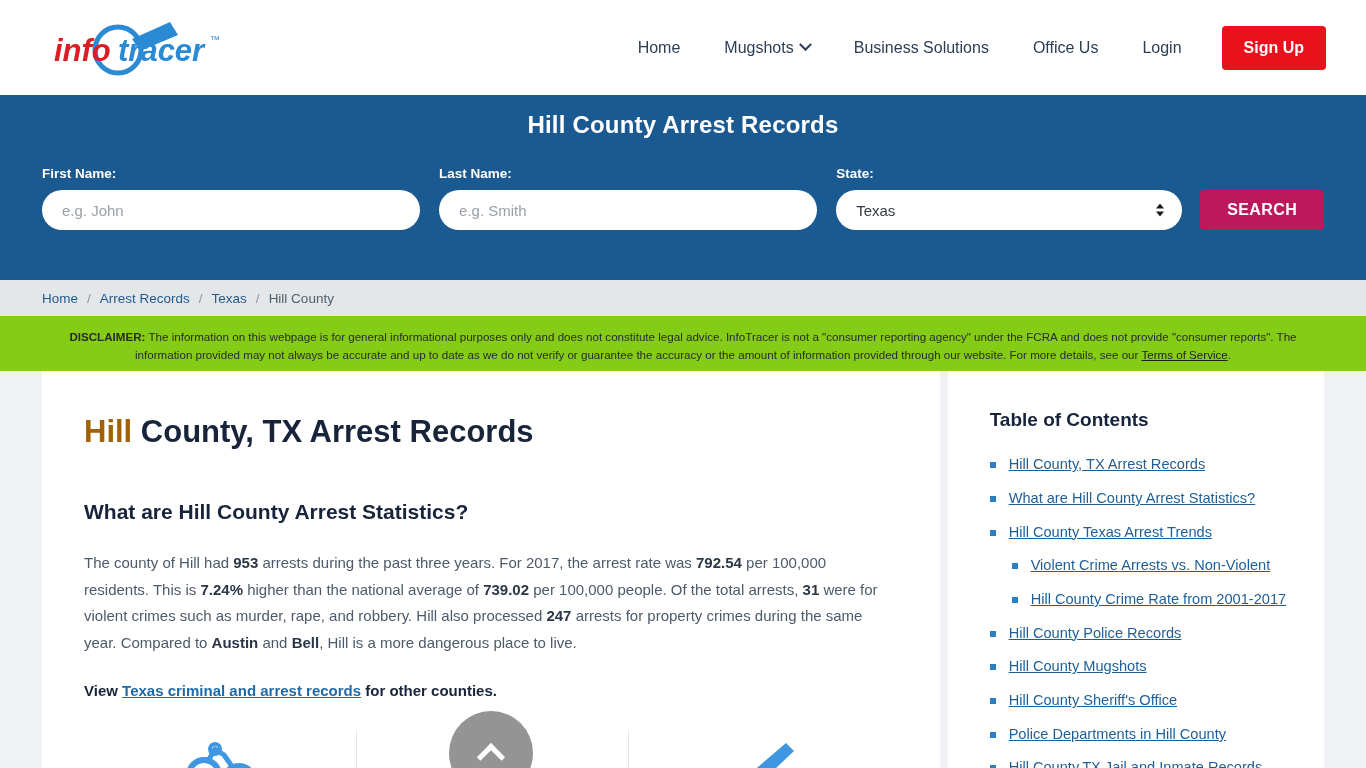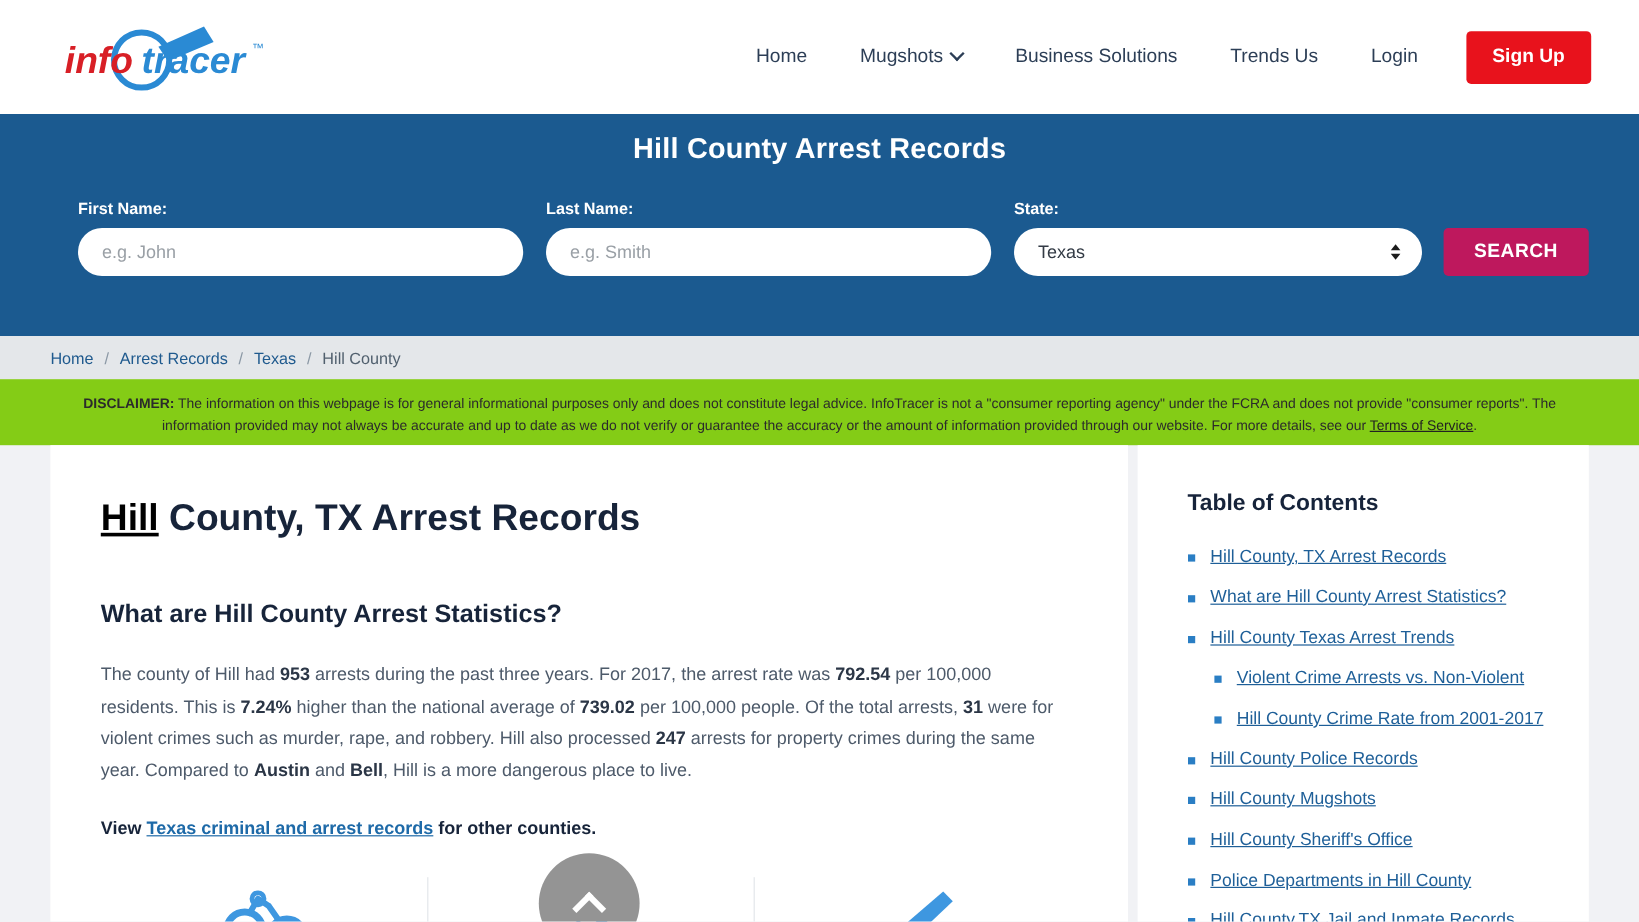--- a/index.html
+++ b/index.html
@@ -79,21 +79,21 @@
     padding-top: 16px;
     letter-spacing: .2px;
   }
   .search-row {
     display: flex;
     align-items: flex-end;
     margin-top: 27px;
     gap: 10px;
   }
   .field { display: flex; flex-direction: column; }
-  .f-first { width: 379px; margin-left: 23px; }
+  .f-first { width: 379px; }
   .f-last  { width: 379px; margin-left: 9px; }
   .f-state { width: 347px; margin-left: 9px; }
   .field-label {
     color: #ffffff;
     font-size: 13.5px;
     font-weight: bold;
     margin-bottom: 9px;
   }
   .text-input, .state-select {
     height: 40px;
@@ -194,21 +194,21 @@
     min-height: 382px;
     padding: 38px 28px 0 42px;
   }
 
   .h1 {
     font-size: 31px;
     font-weight: bold;
     color: #17243a;
     line-height: 1.2;
   }
-  .h1 .accent { color: #000000; text-decoration: underline; }
+  .h1 .accent { color: #a16207; }
   .h2 {
     font-size: 21px;
     font-weight: bold;
     color: #17243a;
     margin-top: 50px;
   }
   .para {
     font-size: 15px;
     line-height: 1.76;
     color: #4d5a6a;
@@ -329,21 +329,21 @@
       <span>Home</span>
     </div>
     <div class="nav-item">
       <span>Mugshots</span>
       <span class="chev-down"></span>
     </div>
     <div class="nav-item">
       <span>Business Solutions</span>
     </div>
     <div class="nav-item">
-      <span>Trends Us</span>
+      <span>Office Us</span>
     </div>
     <div class="nav-item">
       <span>Login</span>
     </div>
     <button class="signup-btn">Sign Up</button>
   </nav>
 </div>
 
 <div class="banner">
   <div class="banner-title">Hill County Arrest Records</div>

